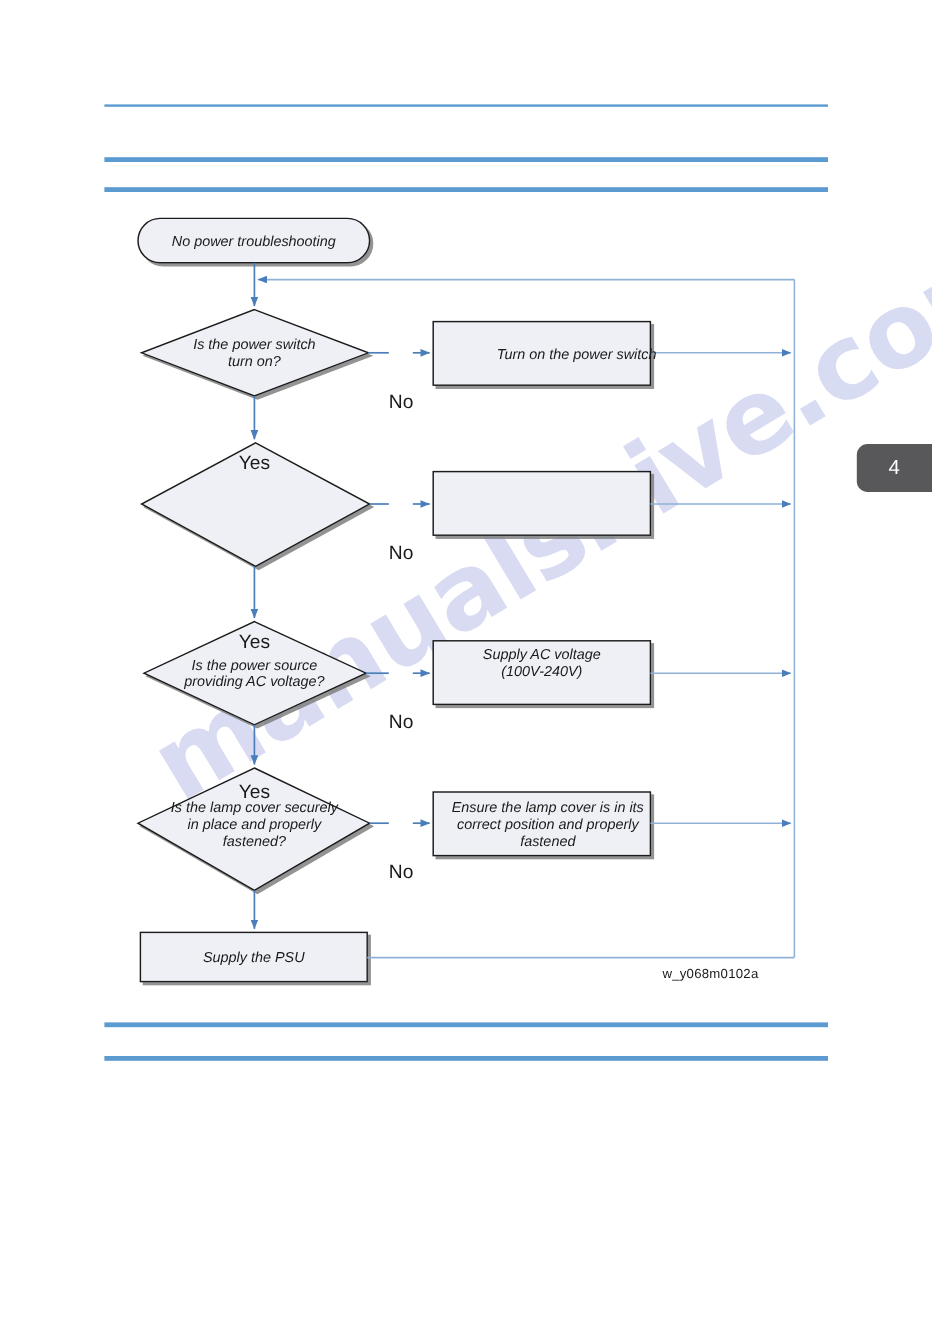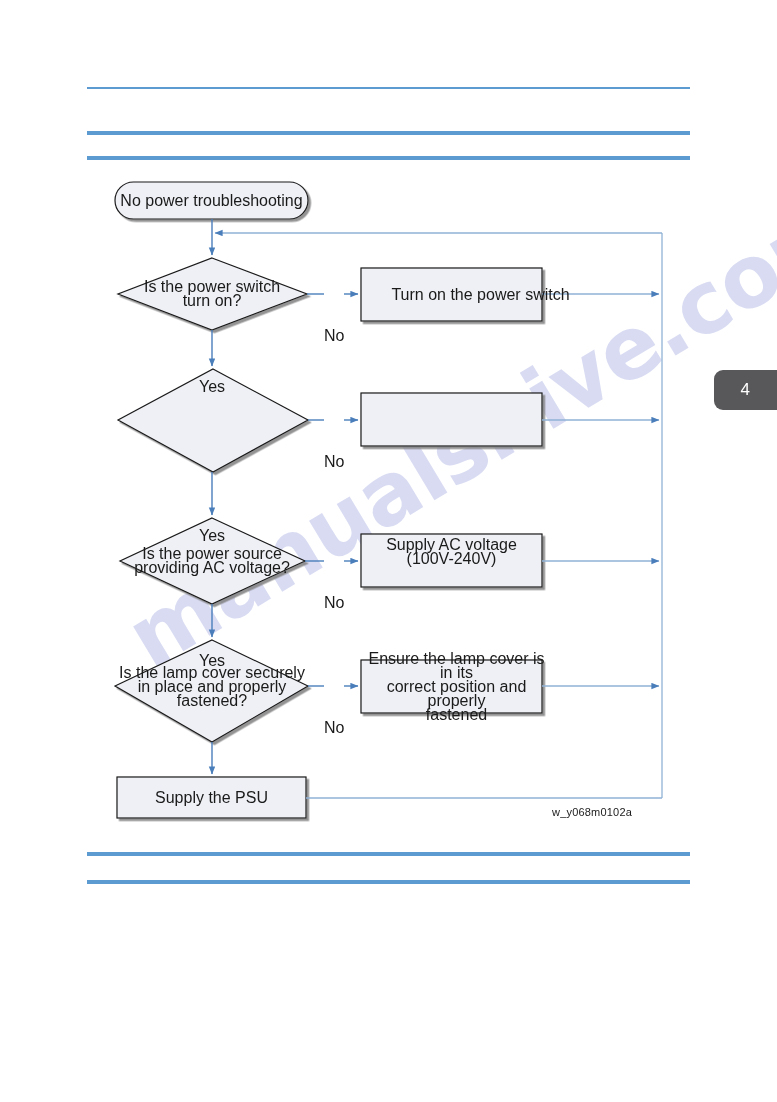--- a/index.html
+++ b/index.html
@@ -84,28 +84,29 @@
   }
   .flow svg {
     position: absolute;
     left: 0;
     top: 0;
   }
 
   .node-label {
     position: absolute;
     text-align: center;
-    font-size: 16px;
+    font-size: 12px;
     line-height: 14px;
     color: #1a1a1a;
     pointer-events: none;
     display: flex;
     align-items: center;
     justify-content: center;
     white-space: pre-line;
+    font-style: italic;
   }
   .edge-label {
     position: absolute;
     font-size: 16px;
     color: #1a1a1a;
     text-align: center;
     margin-top: 40px;
   }
   .figure-caption {
     position: absolute;

